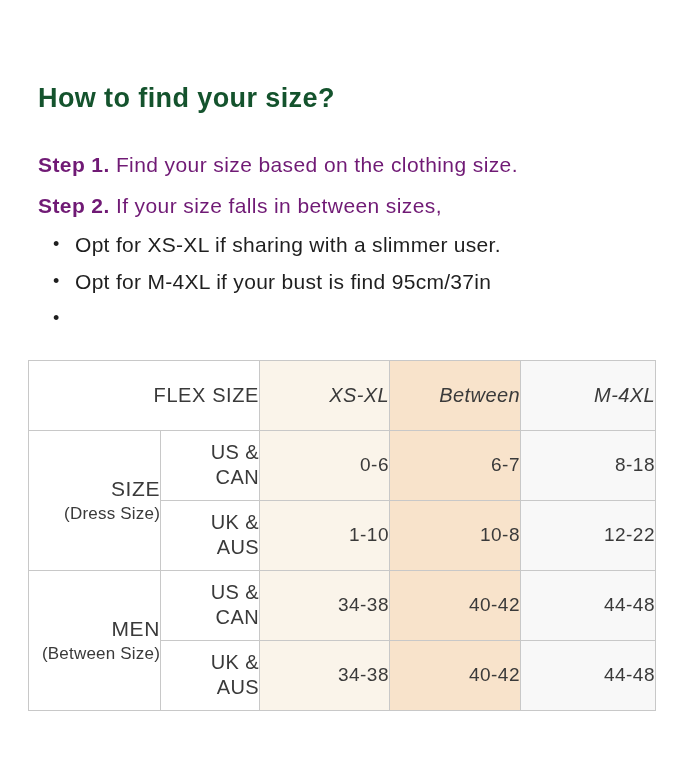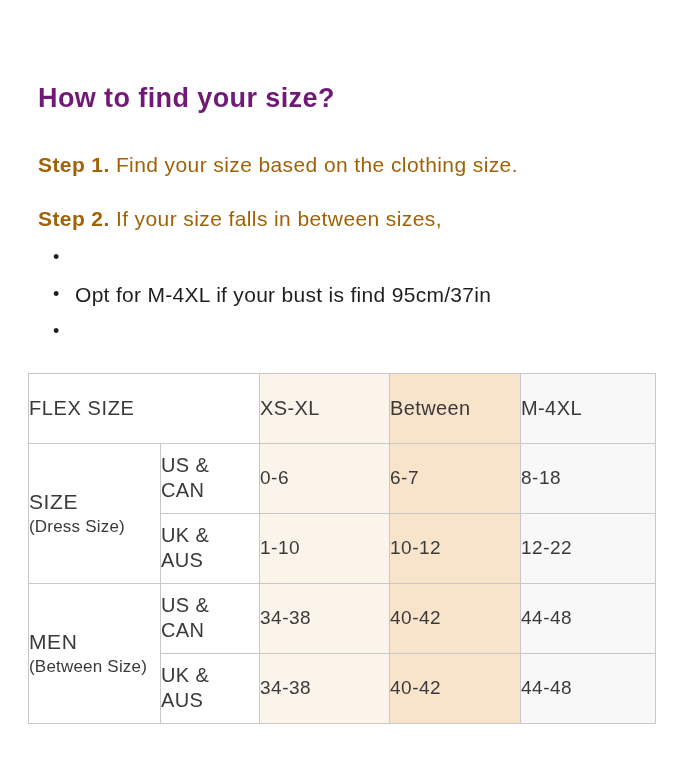--- a/index.html
+++ b/index.html
@@ -9,32 +9,32 @@
     height: 783px;
     font-family: "Liberation Sans", sans-serif;
     color: var(--text, #222);
     overflow: hidden;
   }
   .page-title {
     margin: 82px 38px 0 38px;
     font-size: 27px;
     font-weight: 700;
     letter-spacing: 0.4px;
-    color: #701a75;
+    color: #14532d;
     line-height: 1.2;
   }
   .step {
     margin: 0 30px 0 38px;
     font-size: 21px;
     letter-spacing: 0.4px;
     line-height: 1.1;
-    color: #a16207;
+    color: #701a75;
   }
   .step-1 { margin-top: 39px; }
-  .step-2 { margin-top: 31px; }
+  .step-2 { margin-top: 18px; }
   .step b { font-weight: 700; }
   ul.tips {
     list-style: none;
     margin: 8px 30px 0 53px;
   }
   ul.tips li {
     font-size: 21px;
     letter-spacing: 0.3px;
     line-height: 37px;
     color: #1f1f1f;
@@ -47,32 +47,32 @@
     color: #1f1f1f;
   }
   table.size-table {
     margin: 23px 0 0 28px;
     border-collapse: collapse;
     table-layout: fixed;
     width: 627px;
   }
   table.size-table th, table.size-table td {
     border: 1px solid var(--border, #c8c8c8);
-    text-align: left;
+    text-align: right;
     vertical-align: middle;
     height: 70px;
     font-weight: 400;
     color: #3a3a3a;
     background: #ffffff;
   }
   th.flex-size {
     font-size: 20px;
     letter-spacing: 0.6px;
   }
-  th.size-col { font-size: 20px; letter-spacing: 0.4px; }
+  th.size-col { font-size: 20px; letter-spacing: 0.4px; font-style: italic; }
   td.data-cell { font-size: 19px; letter-spacing: 0.5px; }
   td.region-cell { font-size: 20px; letter-spacing: 0.4px; line-height: 1.25; }
   td.region-cell span { display: inline-block; max-width: 62px; }
   td.group-cell { line-height: 1.3; }
   .group-name { font-size: 21px; letter-spacing: 0.6px; display: block; }
   .group-subtitle { font-size: 17px; letter-spacing: 0.2px; display: block; }
   .col-xs   { background: var(--col-xs-bg, #faf4ea) !important; }
   .col-btw  { background: var(--col-between-bg, #f8e3cb) !important; }
   .col-m    { background: var(--col-m-bg, #f8f8f8) !important; }
 </style>
@@ -81,20 +81,21 @@
 
 <h1 class="page-title">How to find your size?</h1>
 
 <p class="step step-1"><b>Step 1.</b><span> Find your size based on the clothing size.</span></p>
 
 <p class="step step-2"><b>Step 2.</b><span> If your size falls in between sizes,</span></p>
 
 <ul class="tips">
   <li>
       <span class="dot">•</span>
+      <span>Opt for XS-XL if sharing with a slimmer user.</span>
     </li>
   <li>
       <span class="dot">•</span>
       <span>Opt for M-4XL if your bust is find 95cm/37in</span>
     </li>
   <li>
       <span class="dot">•</span>
     </li>
 </ul>
 
@@ -119,21 +120,21 @@
       <span class="group-subtitle">(Dress Size)</span>
     </td>
     <td class="region-cell"><span>US &amp; CAN</span></td>
     <td class="data-cell col-xs">0-6</td>
     <td class="data-cell col-btw">6-7</td>
     <td class="data-cell col-m">8-18</td>
   </tr>
   <tr>
     <td class="region-cell"><span>UK &amp; AUS</span></td>
     <td class="data-cell col-xs">1-10</td>
-    <td class="data-cell col-btw">10-12</td>
+    <td class="data-cell col-btw">10-8</td>
     <td class="data-cell col-m">12-22</td>
   </tr>
   <tr>
     <td rowspan="2" class="group-cell">
       <span class="group-name">MEN</span>
       <span class="group-subtitle">(Between Size)</span>
     </td>
     <td class="region-cell"><span>US &amp; CAN</span></td>
     <td class="data-cell col-xs">34-38</td>
     <td class="data-cell col-btw">40-42</td>

